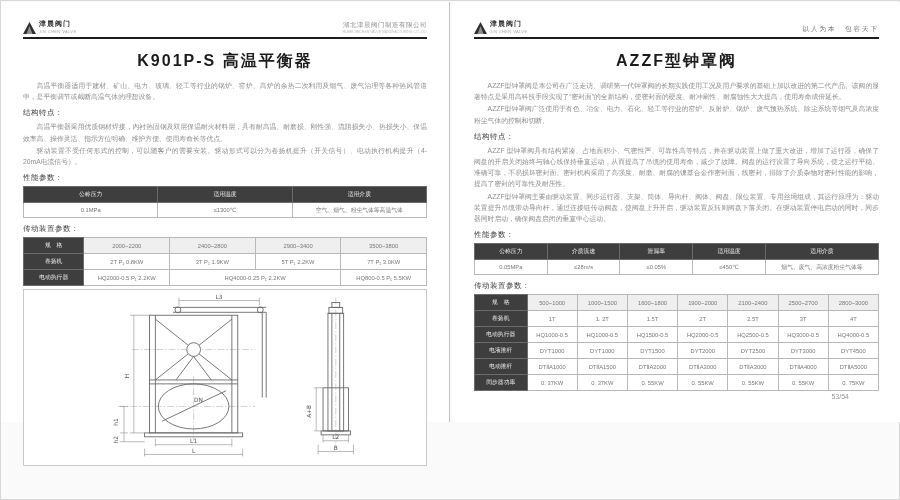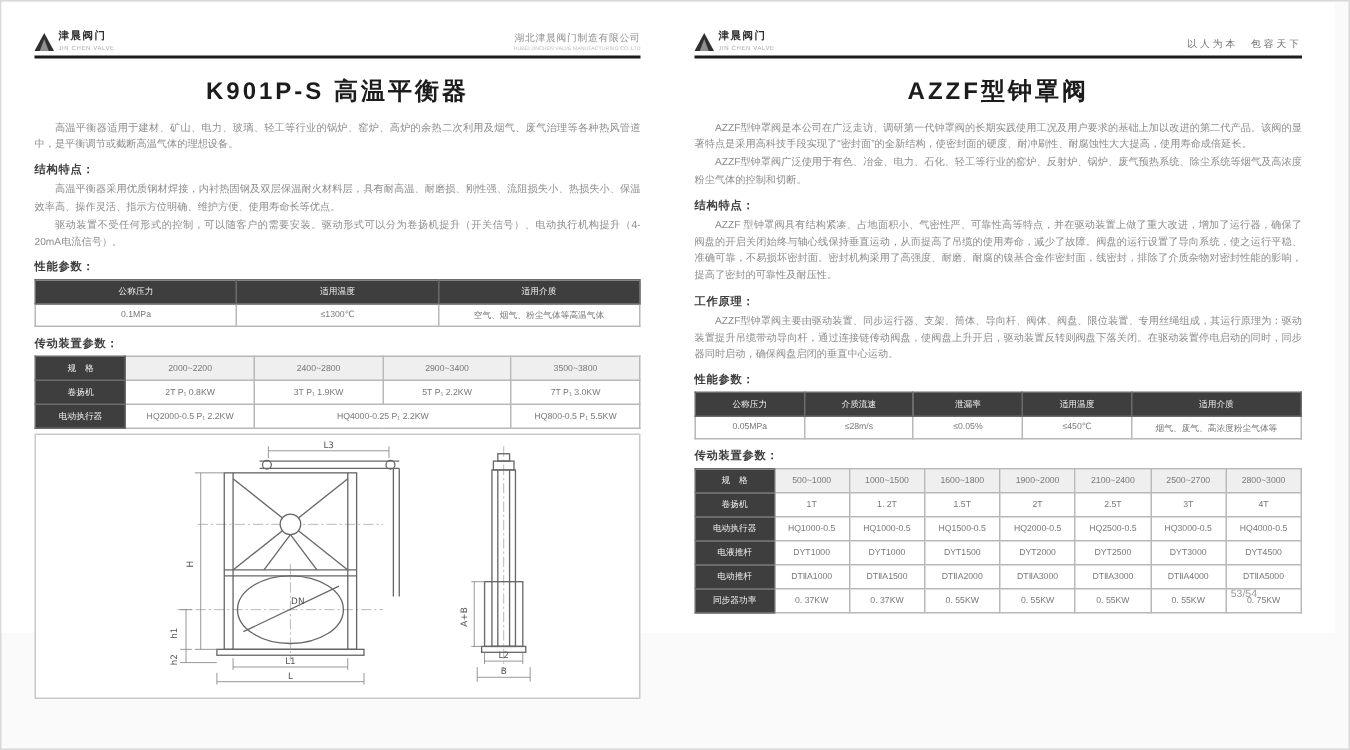--- a/index.html
+++ b/index.html
@@ -1,35 +1,35 @@
 <!DOCTYPE html>
 <html><head>
 <meta charset="utf-8">
 <style>
   * { margin:0; padding:0; box-sizing:border-box; }
   body { width:900px; height:500px; background:#f2f2f2; font-family:"Liberation Sans","DejaVu Sans",sans-serif; position:relative; overflow:hidden; }
   .spread { position:absolute; left:0; top:0; width:900px; height:500px; background:#fafafa; border:1px solid #d8d8d8; }
   .page { position:absolute; top:1px; height:420px; width:449px; background:#ffffff; padding:12px 22px 0 22px; }
   .page-left  { left:0; border-right:1px solid #c2c2c2; }
-  .page-right { left:440px; }
+  .page-right { left:451px; }
   
   .hdr { display:flex; justify-content:space-between; align-items:flex-end; height:20px; }
   .brand { display:flex; align-items:flex-end; gap:3px; }
   .brand-txt .brand-name { font-size:7px; font-weight:bold; color:#2e2e2e; letter-spacing:1px; }
   .brand-txt .brand-sub { font-size:4px; color:#a8a8a8; letter-spacing:.4px; }
   .hdr-right { text-align:right; }
   .company { font-size:6.5px; color:#8e8e8e; letter-spacing:.5px; }
   .company-sub { font-size:3.5px; color:#bdbdbd; }
   .slogan { font-size:6.5px; color:#6e6e6e; letter-spacing:2px; }
   .rule { border-bottom:2.5px solid #1d1d1d; margin-top:3px; }
   
   .doc-title { text-align:center; font-size:16px; font-weight:bold; color:#1c1c1c; letter-spacing:2px; margin:12px 0 8px 0; }
   
   p.body { font-size:6.8px; line-height:1.65; color:#8d8d8d; text-align:justify; text-indent:2em; margin:1px 0; }
-  h3.sec { font-size:7.5px; font-weight:bold; color:#3d3d3d; margin:6px 0 3px 0; letter-spacing:.5px; }
+  h3.sec { font-size:7.5px; font-weight:normal; color:#3d3d3d; margin:6px 0 3px 0; letter-spacing:.5px; }
   
   table.tbl { width:100%; border-collapse:collapse; font-size:5.8px; color:#787878; table-layout:fixed; margin:2px 0; }
   table.tbl th { background:#3e3e3e; color:#f0f0f0; font-weight:normal; padding:3px 1px; border:1px solid #6b6b6b; text-align:center; }
   table.tbl td { border:1px solid #b8b8b8; padding:2.5px 1px; text-align:center; background:#fff; overflow:hidden; white-space:nowrap; }
   table.tbl td.spec { background:#efefef; }
   table.tbl th.lbl { width:15%; }
   
   .draw-box { border:1px solid #c9c9c9; margin-top:3px; height:177px; background:#fff; }
   .pg-num { position:absolute; right:52px; bottom:22px; font-size:7px; color:#979797; }
   svg text { font-family:"DejaVu Sans",sans-serif; }
@@ -214,21 +214,20 @@
     <div class="rule"></div>
 
     <div class="doc-title">AZZF型钟罩阀</div>
 
     <p class="body">AZZF型钟罩阀是本公司在广泛走访、调研第一代钟罩阀的长期实践使用工况及用户要求的基础上加以改进的第二代产品。该阀的显著特点是采用高科技手段实现了“密封面”的全新结构，使密封面的硬度、耐冲刷性、耐腐蚀性大大提高，使用寿命成倍延长。</p>
     <p class="body">AZZF型钟罩阀广泛使用于有色、冶金、电力、石化、轻工等行业的窑炉、反射炉、锅炉、废气预热系统、除尘系统等烟气及高浓度粉尘气体的控制和切断。</p>
 
     <h3 class="sec">结构特点：</h3>
     <p class="body">AZZF 型钟罩阀具有结构紧凑、占地面积小、气密性严、可靠性高等特点，并在驱动装置上做了重大改进，增加了运行器，确保了阀盘的开启关闭始终与轴心线保持垂直运动，从而提高了吊缆的使用寿命，减少了故障。阀盘的运行设置了导向系统，使之运行平稳、准确可靠，不易损坏密封面。密封机构采用了高强度、耐磨、耐腐的镍基合金作密封面，线密封，排除了介质杂物对密封性能的影响，提高了密封的可靠性及耐压性。</p>
 
-    <h3 class="sec">工作原理：</h3>
     <p class="body">AZZF型钟罩阀主要由驱动装置、同步运行器、支架、筒体、导向杆、阀体、阀盘、限位装置、专用丝绳组成，其运行原理为：驱动装置提升吊缆带动导向杆，通过连接链传动阀盘，使阀盘上升开启，驱动装置反转则阀盘下落关闭。在驱动装置停电启动的同时，同步器同时启动，确保阀盘启闭的垂直中心运动。</p>
 
     <h3 class="sec">性能参数：</h3>
     <table class="tbl">
       <colgroup>
           <col style="width:18%">
           <col style="width:18%">
           <col style="width:18%">
           <col style="width:18%">
           <col style="width:28%">

